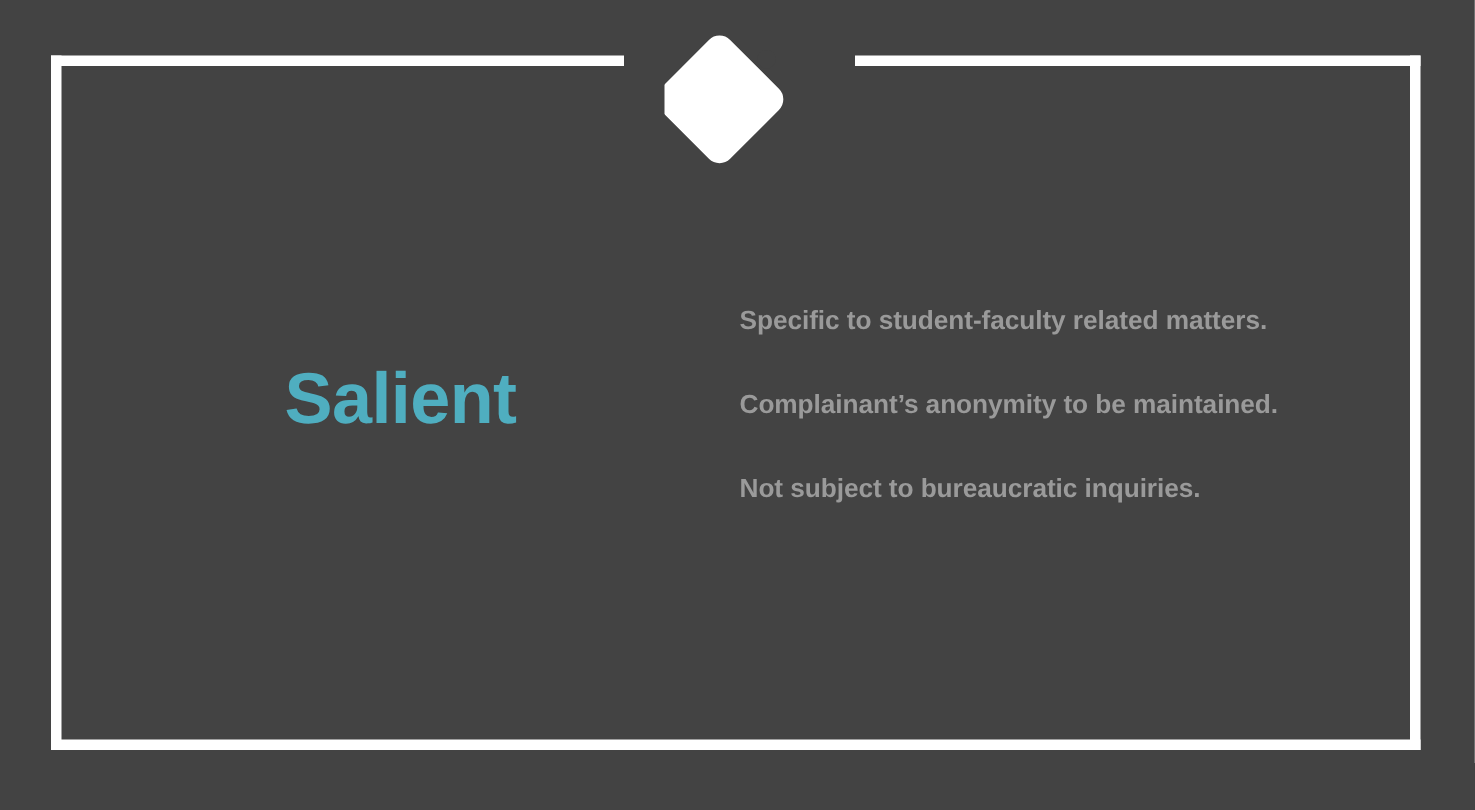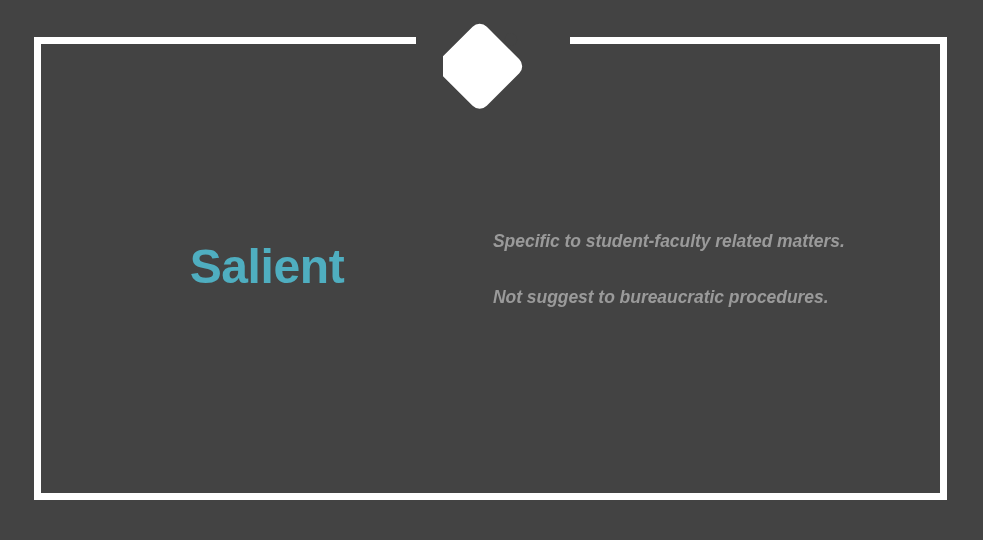--- a/index.html
+++ b/index.html
@@ -70,21 +70,20 @@
     line-height: 53px;
     letter-spacing: -0.4px;
     white-space: nowrap;
   }
 
   #bullets-col {
     flex: 1 1 auto;
     padding-left: 0px;
     padding-right: 20px;
     box-sizing: border-box;
-    font-style: italic;
   }
   .bullet {
     color: #9a9a9a;
     font-size: 17.5px;
     font-weight: bold;
     line-height: 28px;
     letter-spacing: -0.05px;
     margin: 0 0 28px 0;
     max-width: 400px;
   }
@@ -111,17 +110,18 @@
   </div>
 
   <div id="content">
 
     <div id="title-col">
       <div class="title-line">Salient</div>
     </div>
 
     <div id="bullets-col">
       <p class="bullet">Specific to student-faculty related matters.</p>
-      <p class="bullet">Not suggest to bureaucratic procedures.</p>
+      <p class="bullet">Complainant’s anonymity to be maintained.</p>
+      <p class="bullet">Not subject to bureaucratic inquiries.</p>
     </div>
 
   </div>
 </div>
 
 </body></html>

